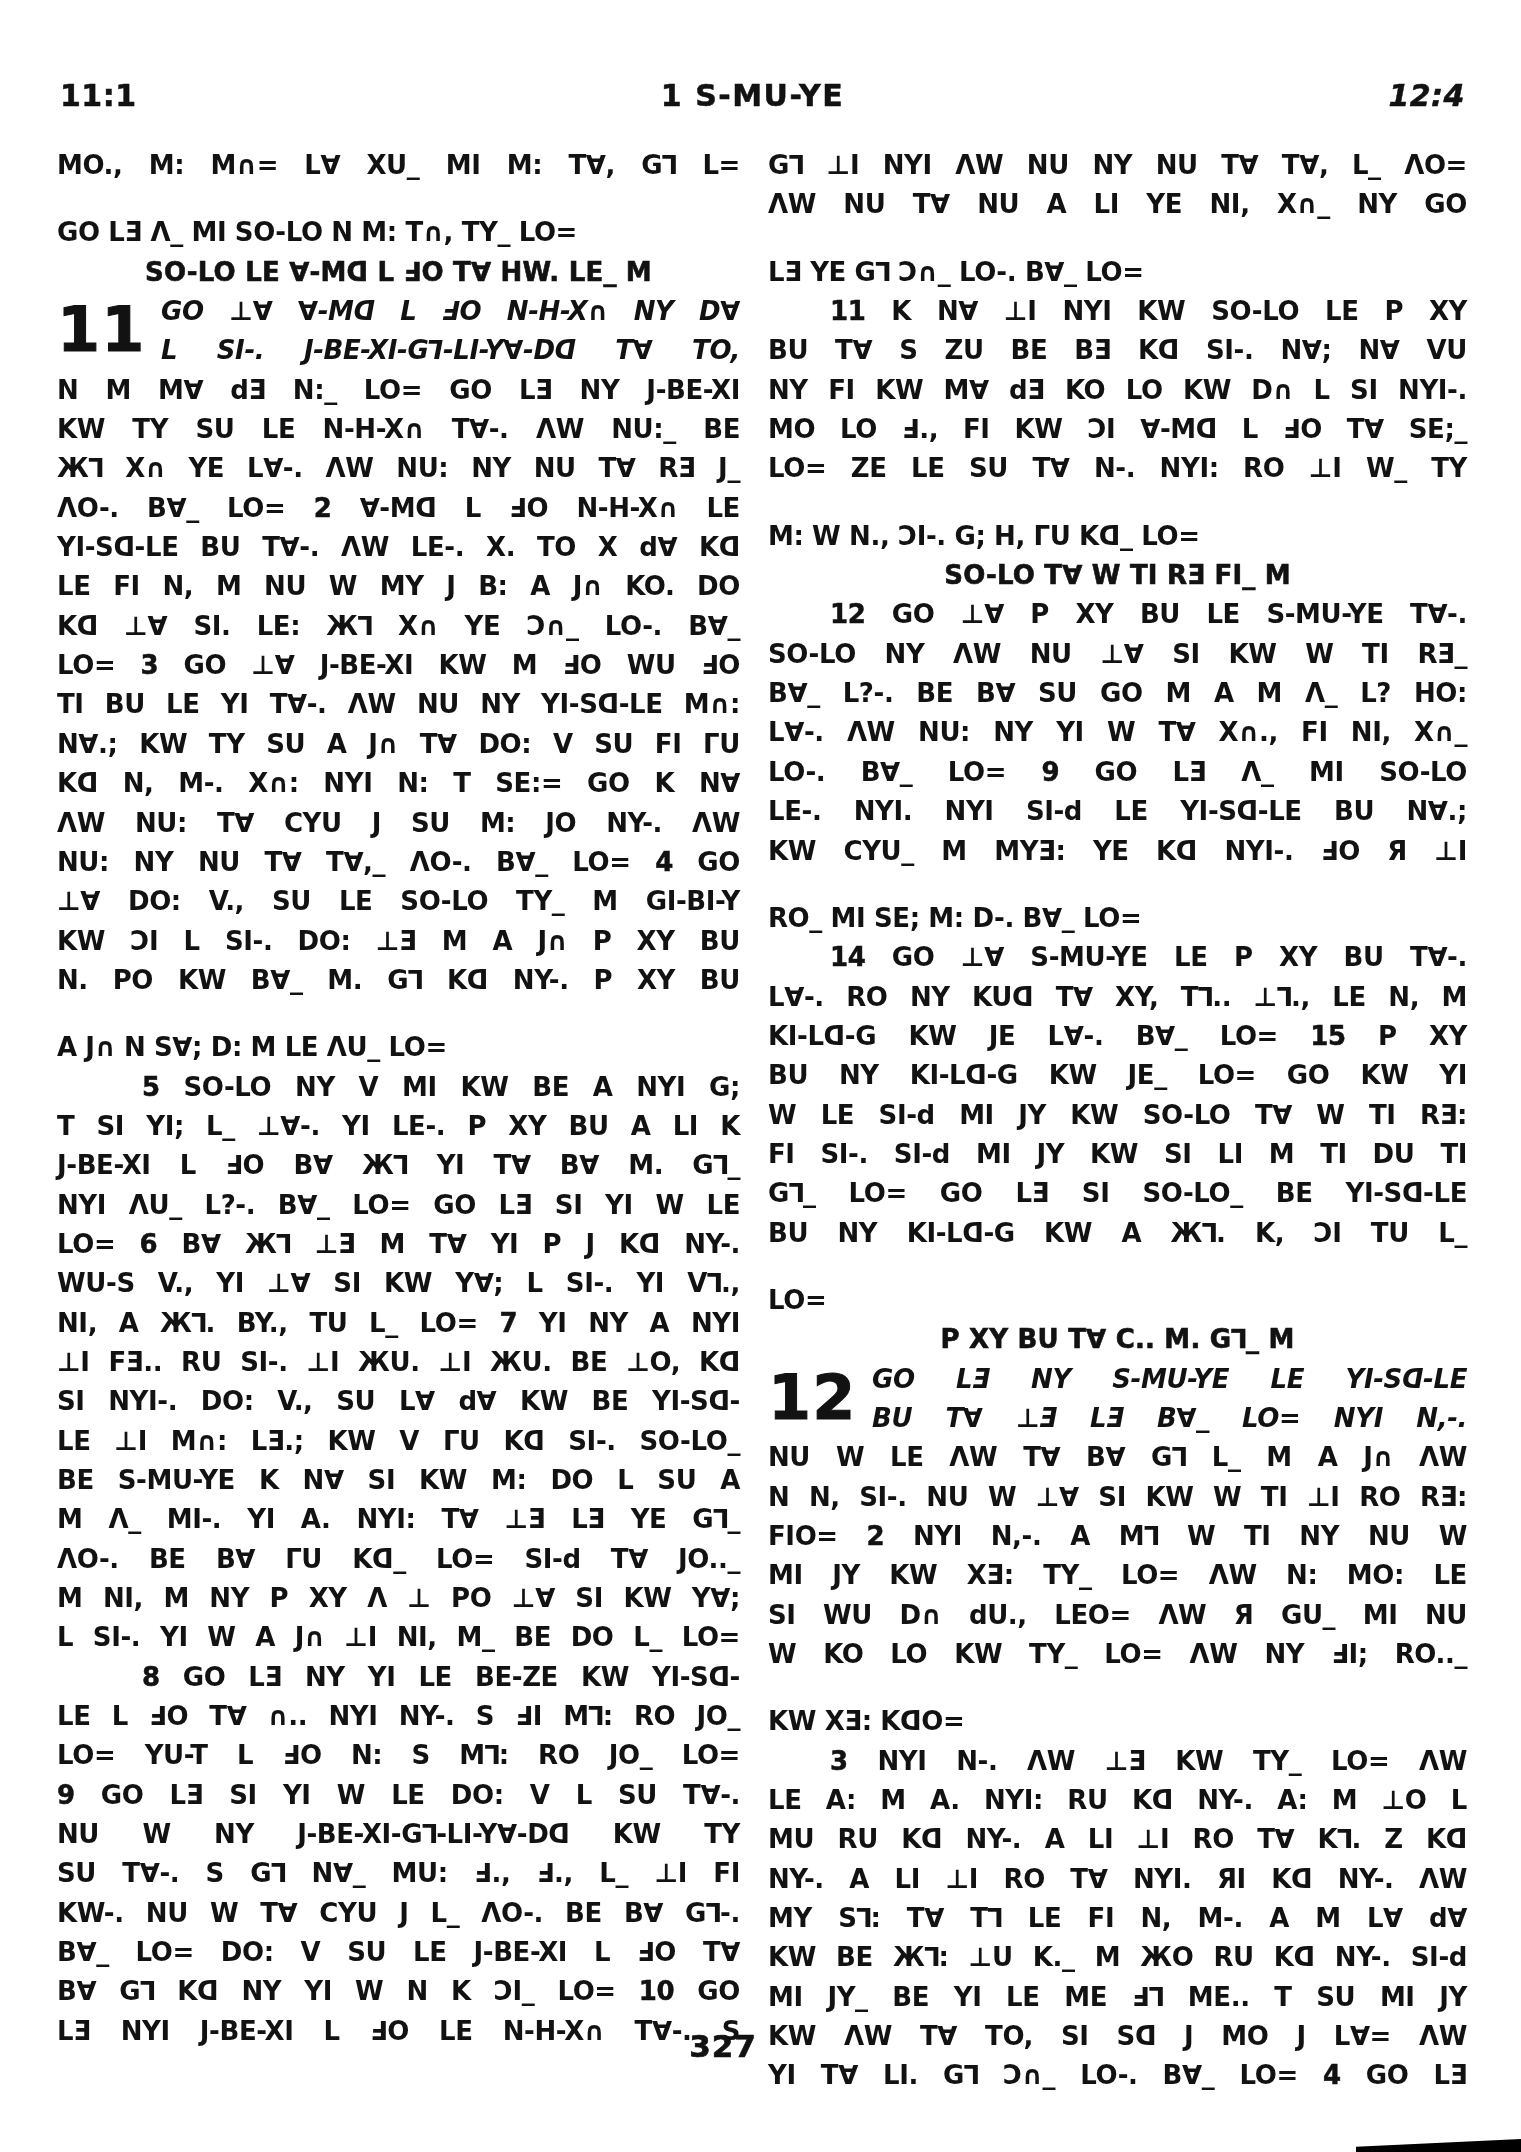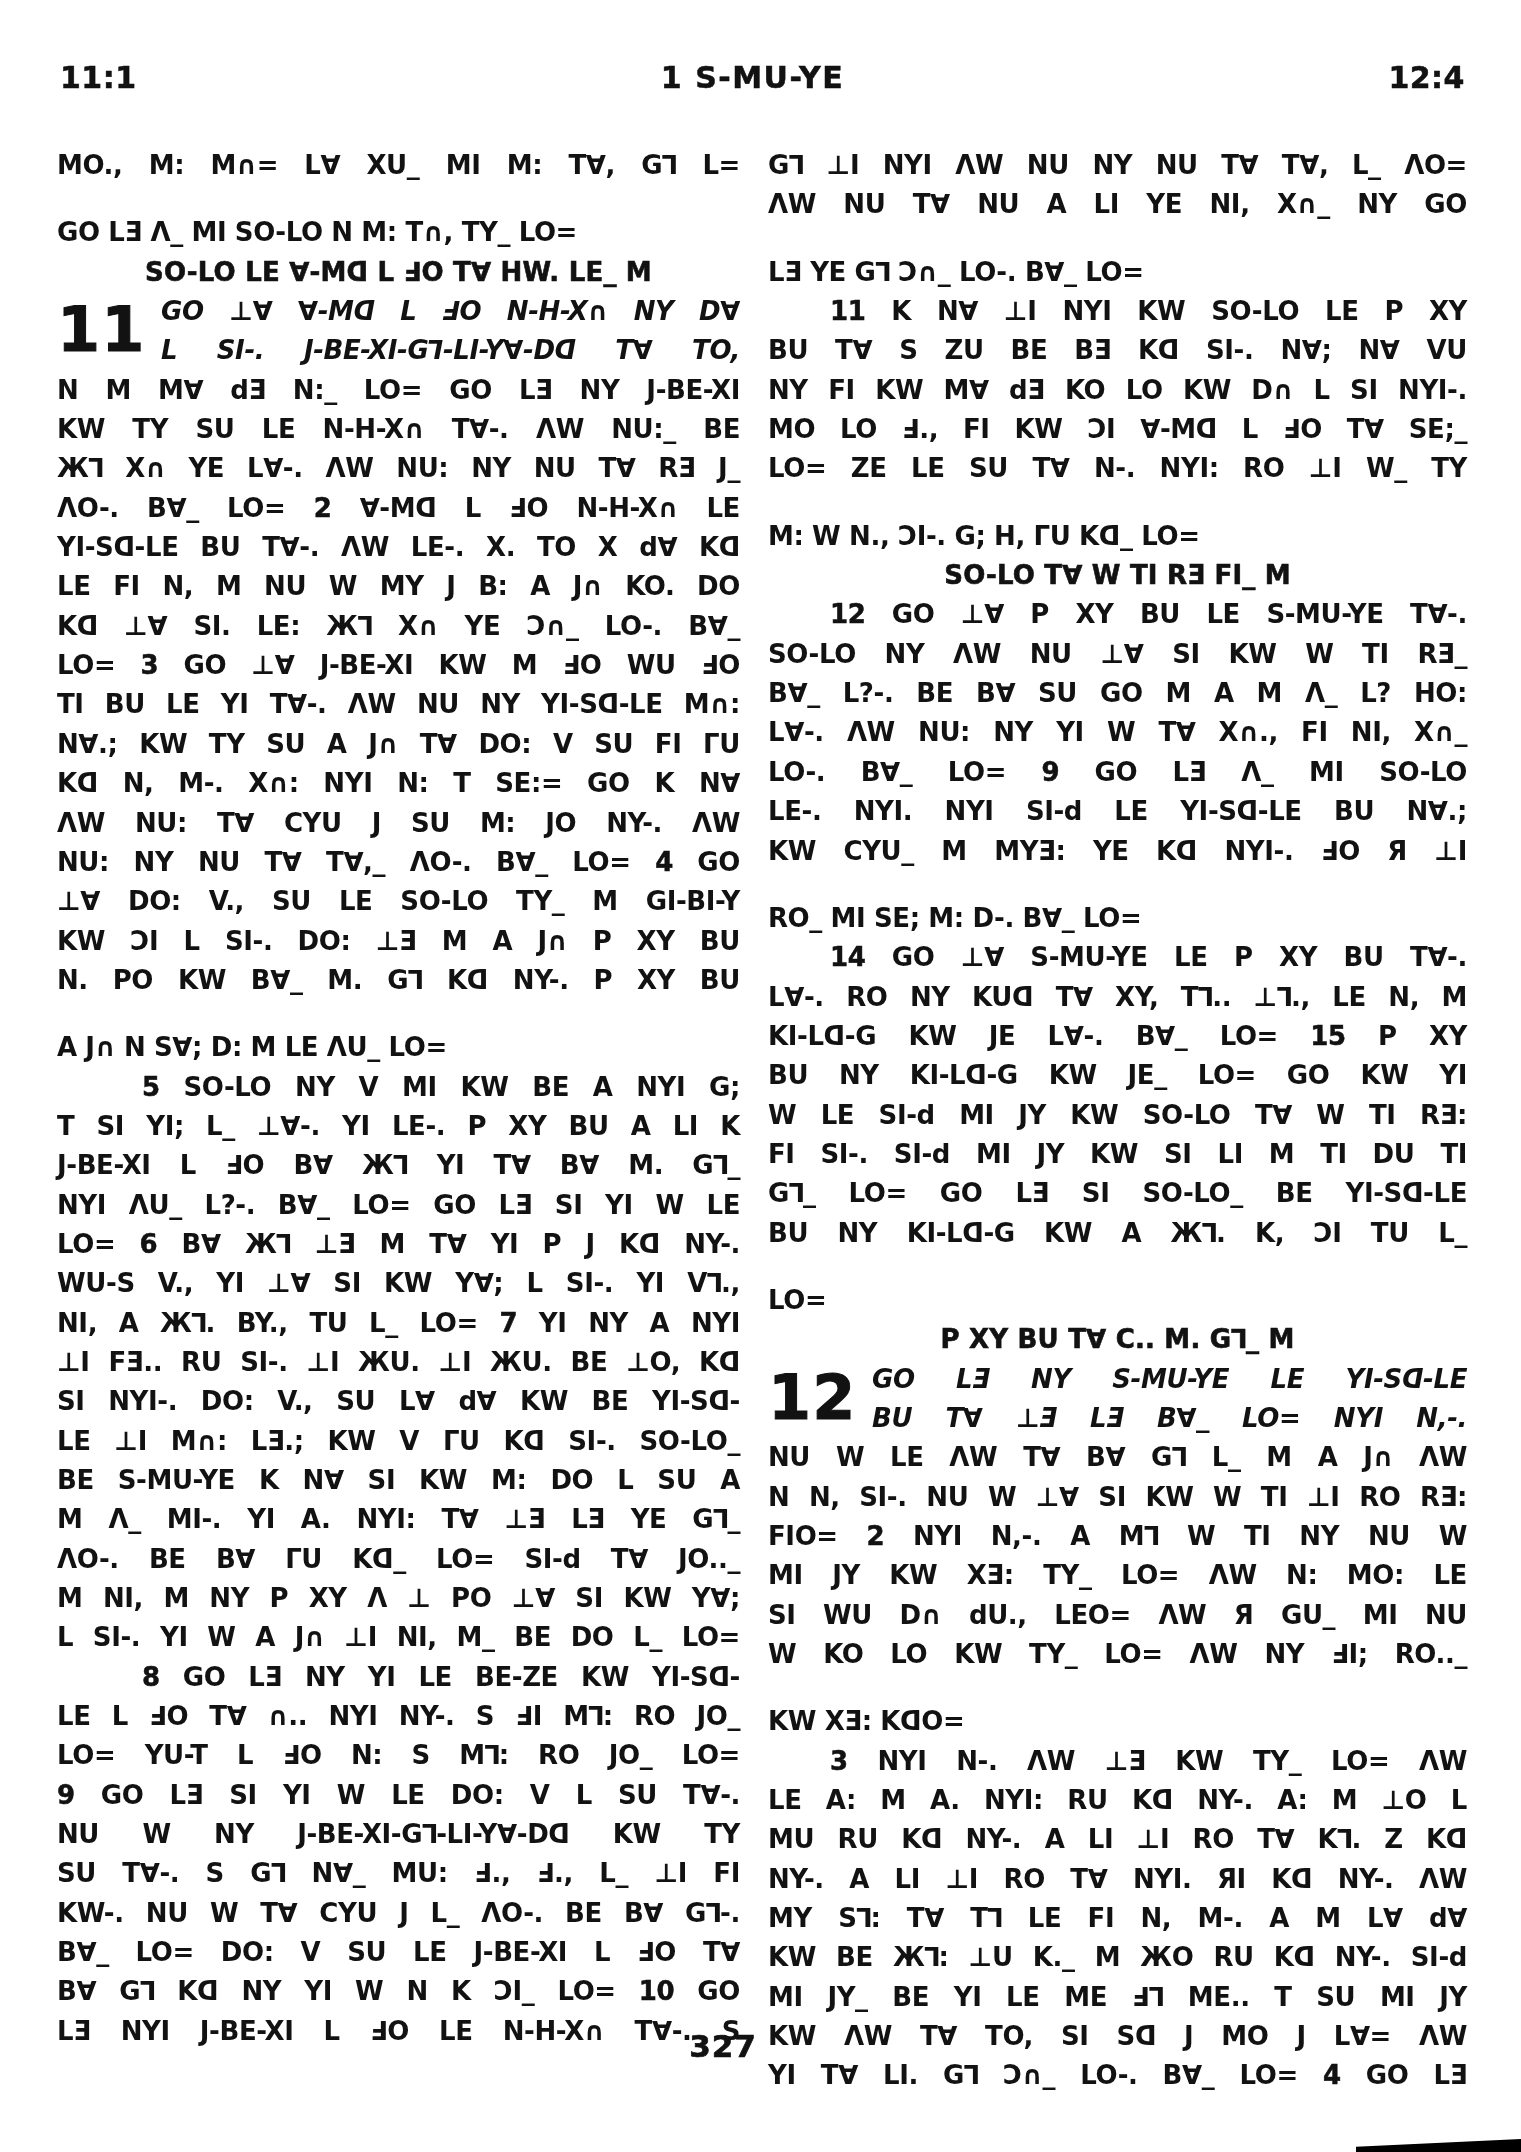--- a/index.html
+++ b/index.html
@@ -1,24 +1,24 @@
 <!DOCTYPE html>
 <html><head>
 <meta charset="utf-8">
 <style>
   html,body{margin:0;padding:0;background:#f4f4f2;}
   #page{
     position:relative;width:1521px;height:2152px;background:#ffffff;
     font-family:"DejaVu Sans", sans-serif;font-weight:bold;color:#121212;
     overflow:hidden;
   }
-  .hdr{position:absolute;top:60px;font-size:30px;letter-spacing:.5px;-webkit-text-stroke:.5px #111;}
+  .hdr{position:absolute;top:78px;font-size:30px;letter-spacing:.5px;-webkit-text-stroke:.5px #111;}
   #hdr-left{left:60px;}
   #hdr-center{left:0;right:40px;text-align:center;letter-spacing:1.5px;padding-left:24px;}
-  #hdr-right{right:56px;}
+  #hdr-right{right:56px;font-style:italic;}
   .col{position:absolute;top:146px;font-size:26px;line-height:39.35px;letter-spacing:-.4px;}
   #col-left{left:57px;width:683px;}
   #col-right{left:768px;width:699px;}
   .line{
     height:39.35px;text-align:justify;text-align-last:justify;
     white-space:normal;overflow:visible;
   }
   .line.short{text-align-last:left;margin-top:28px;}
   .line.indent1{text-indent:85px;}
   .line.indent2{text-indent:62px;}

